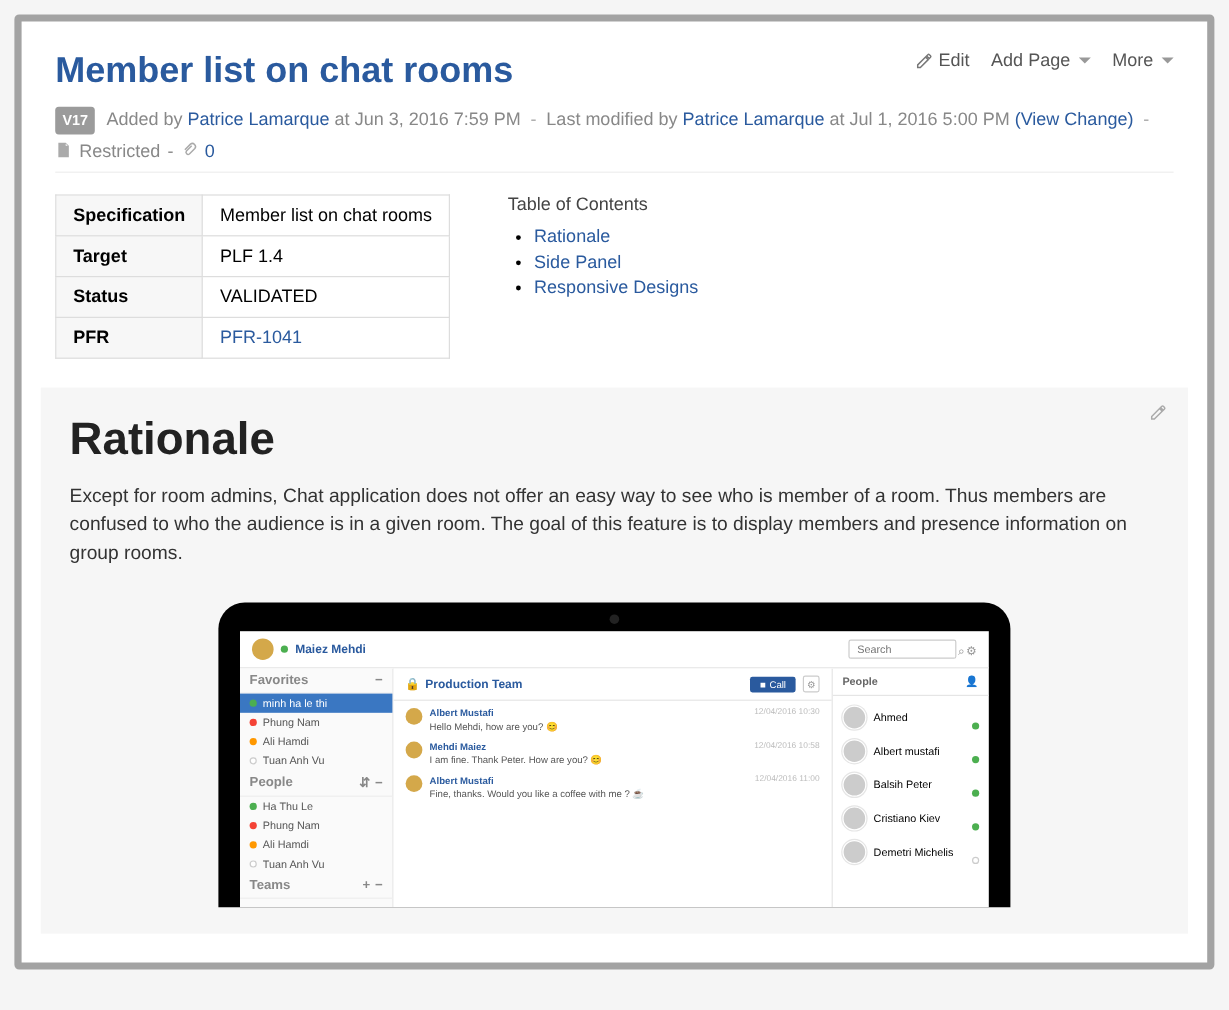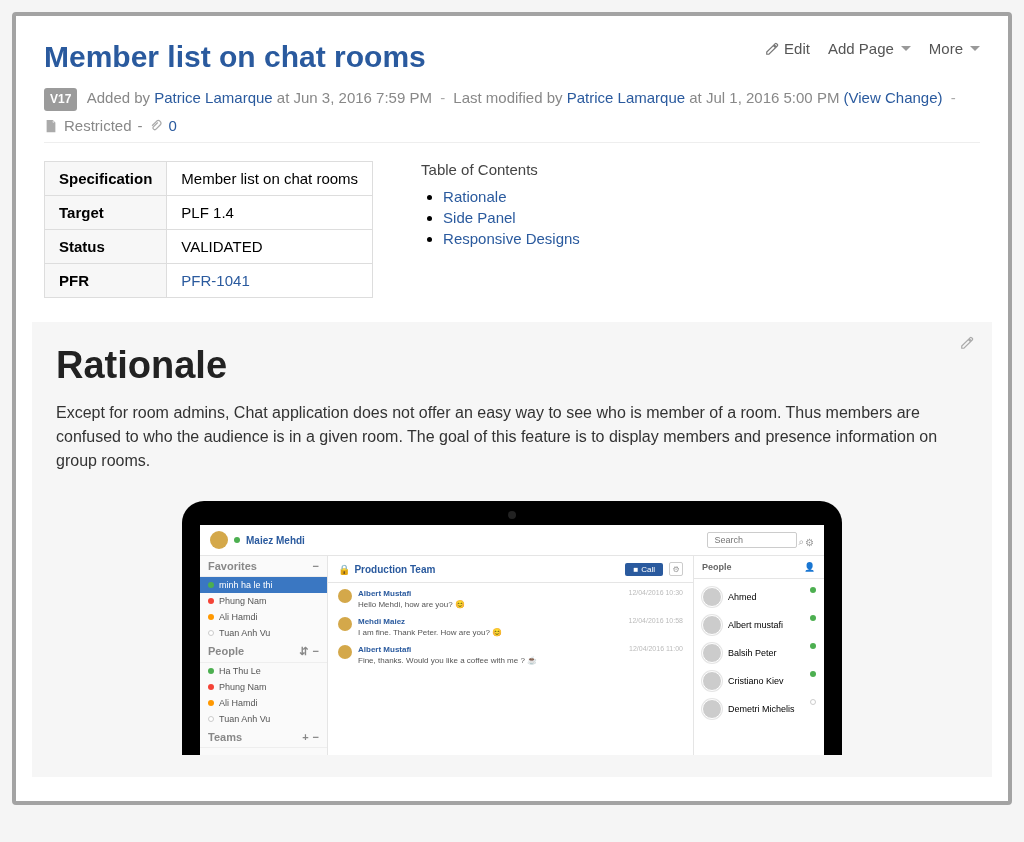--- a/index.html
+++ b/index.html
@@ -1,27 +1,27 @@
 <!DOCTYPE html>
 <html><head>
 <meta charset="utf-8">
 <style>
 *{box-sizing:border-box;margin:0;padding:0}
 body{font-family:-apple-system,BlinkMacSystemFont,"Segoe UI",Helvetica,Arial,sans-serif;background:#f5f5f5;padding:12px}
-.page{background:#fff;border:4px solid #a3a3a3;border-radius:4px;padding:24px 28px;max-width:1000px;margin:0 auto}
+.page{background:#fff;border:6px solid #a3a3a3;border-radius:4px;padding:24px 28px;max-width:1000px;margin:0 auto}
 .header-row{display:flex;justify-content:space-between;align-items:flex-start;margin-bottom:12px}
 .title{font-size:30px;font-weight:600;color:#2a5a9e}
 .actions{display:flex;align-items:center;gap:18px;color:#555;font-size:15px}
 .actions .act{display:flex;align-items:center;gap:5px;cursor:pointer}
 .dropdown-caret{display:inline-block;width:0;height:0;border-left:5px solid transparent;border-right:5px solid transparent;border-top:5px solid #999;margin-left:2px}
 .meta{color:#888;font-size:15px;margin-bottom:6px;line-height:1.6}
 .version-badge{display:inline-block;background:#9b9b9b;color:#fff;font-size:12px;font-weight:600;padding:2px 6px;border-radius:3px;margin-right:6px;vertical-align:baseline}
 .meta a,.link{color:#2a5a9e;text-decoration:none;cursor:pointer}
 .meta .sep{color:#aaa;margin:0 4px}
-.restricted-row{display:flex;align-items:center;gap:6px;color:#888;font-size:15px;margin-bottom:4px}
+.restricted-row{display:flex;align-items:flex-start;gap:6px;color:#888;font-size:15px;margin-bottom:4px}
 .hr{border:none;border-top:1px solid #eee;margin:8px 0 18px}
 .two-col{display:flex;gap:48px;margin-bottom:24px}
 .spec-table{border-collapse:collapse}
 .spec-table th,.spec-table td{border:1px solid #ddd;padding:8px 14px;text-align:left;font-size:15px}
 .spec-table th{background:#f7f7f7;font-weight:700;width:120px;text-align:left}
 .toc-head{font-size:15px;color:#444;margin-bottom:10px}
 .toc ul{list-style:disc;padding-left:22px}
 .toc li{font-size:15px;margin:4px 0}
 .toc a{color:#2a5a9e;text-decoration:none}
 .section{background:#f6f6f6;padding:22px 24px;margin:0 -12px;position:relative}
@@ -52,21 +52,21 @@
 .gear-sm{width:14px;height:14px;border:1px solid #ccc;border-radius:2px;display:flex;align-items:center;justify-content:center;color:#999;font-size:8px}
 .mu-messages{padding:6px 10px;font-size:9px}
 .msg{display:flex;gap:6px;margin-bottom:8px;position:relative}
 .msg-body{flex:1}
 .msg-from{color:#2a5a9e;font-weight:600;font-size:8px}
 .msg-text{color:#555;font-size:8px;margin-top:2px}
 .msg-time{position:absolute;right:0;top:0;color:#bbb;font-size:7px}
 .mu-people{width:130px;font-size:9px;position:relative}
 .mu-people-head{display:flex;justify-content:space-between;align-items:center;padding:6px 8px;border-bottom:1px solid #e5e5e5;font-size:9px;font-weight:600;color:#666}
 .mu-people-list{padding:4px 8px}
-.mu-person{display:flex;align-items:flex-start;gap:0;padding:4px 0;justify-content:space-between}
+.mu-person{display:flex;align-items:flex-end;gap:0;padding:4px 0;justify-content:space-between}
 .mu-person-left{display:flex;align-items:center;gap:6px}
 .p-avatar{width:20px;height:20px;border-radius:50%;background:#ccc;border:1px solid #fff;box-shadow:0 0 0 1px #e5e5e5}
 .icon-svg{width:14px;height:14px}
 </style>
 </head>
 <body>
 
 <div class="page">
   <div class="header-row">
     <h1 class="title">Member list on chat rooms</h1>

